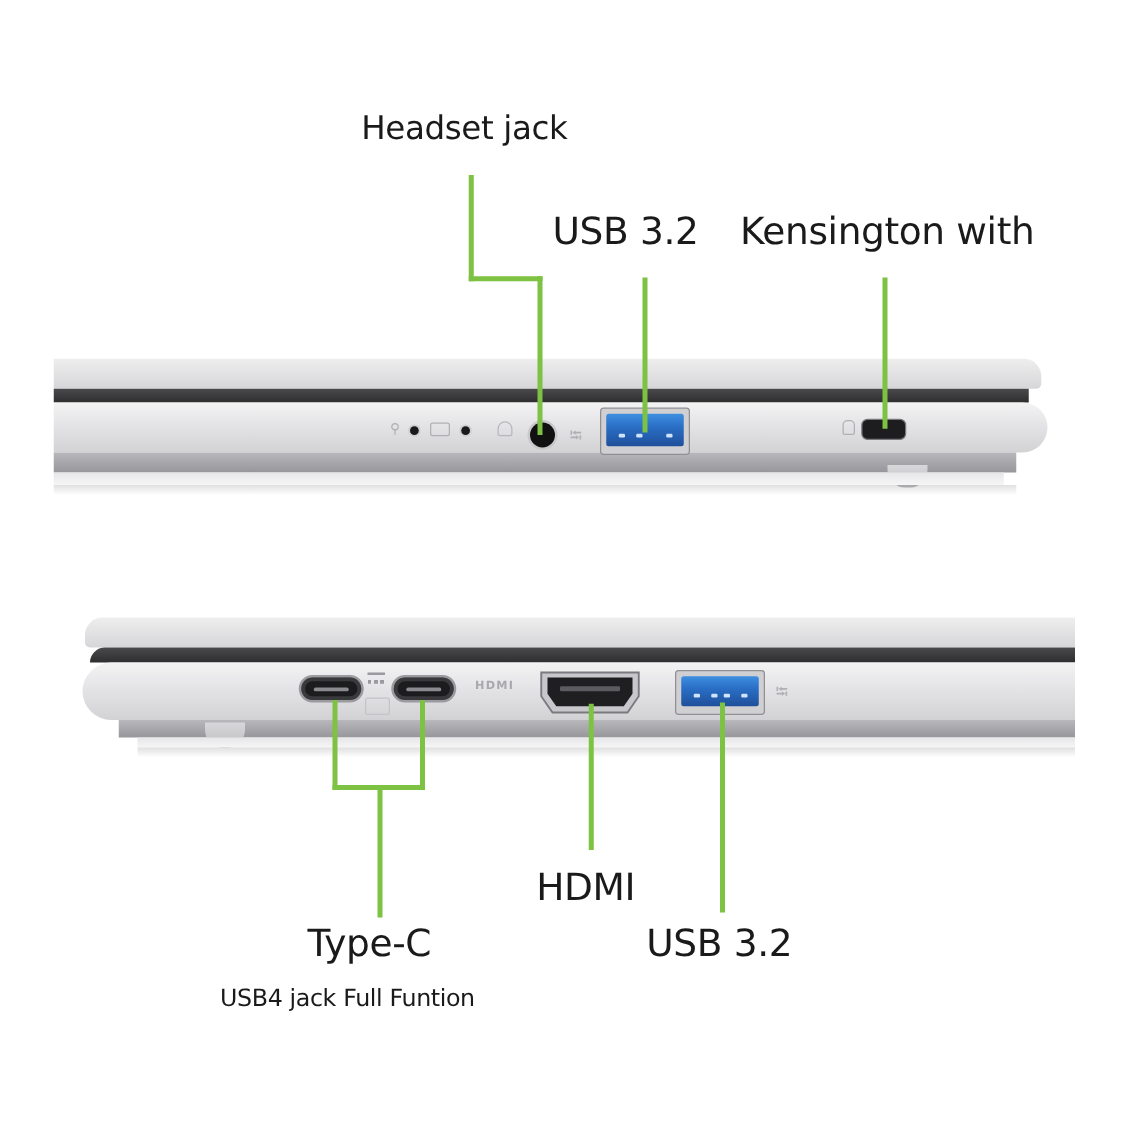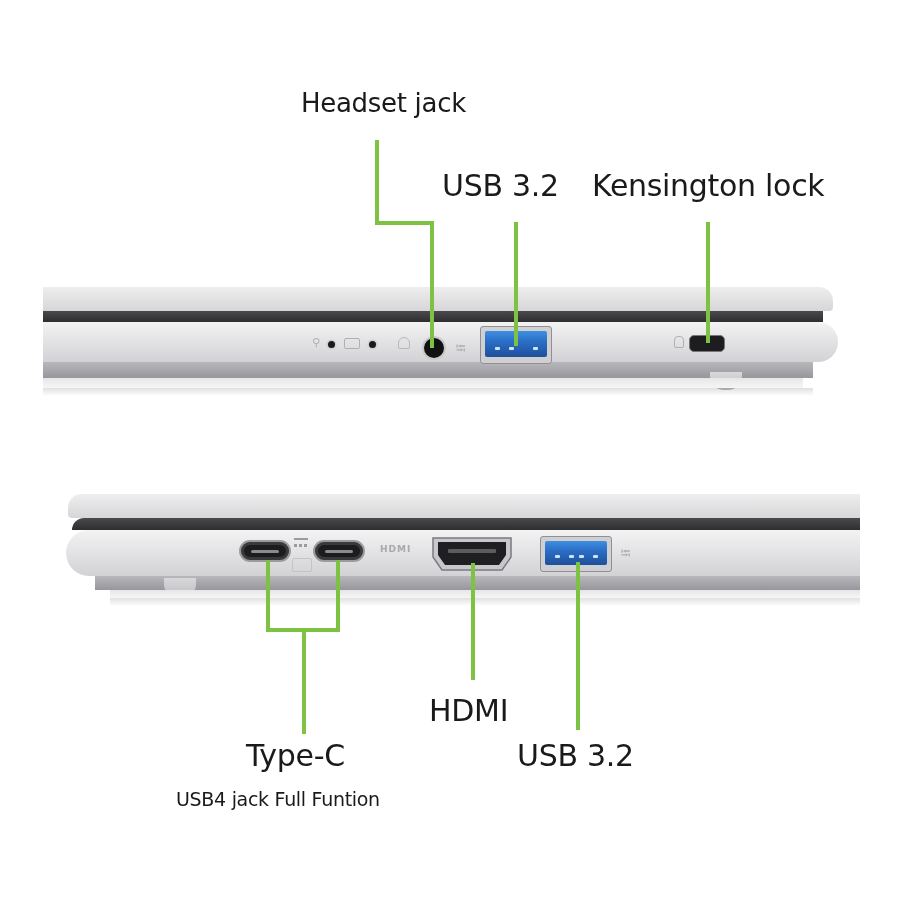--- a/index.html
+++ b/index.html
@@ -1,20 +1,20 @@
 <!DOCTYPE html>
 <html><head>
 <meta charset="utf-8">
 <style>
   html,body{margin:0;padding:0;background:#ffffff;}
   body{width:900px;height:900px;position:relative;overflow:hidden;font-family:"DejaVu Sans","Liberation Sans",sans-serif;}
   .abs{position:absolute;}
   .label{position:absolute;color:#1a1a1a;white-space:nowrap;letter-spacing:-0.3px;}
   .lbl-big{font-size:30px;}
-  .lbl-med{font-size:26px;margin-left:12px;}
+  .lbl-med{font-size:26px;}
   .lbl-small{font-size:19px;}
   .gline{position:absolute;background:#7dc242;}
   
   .lid{position:absolute;background:linear-gradient(#eeeeef,#d6d6d8);}
   .seam{position:absolute;background:linear-gradient(#4a4a4d,#2e2e31);}
   .body{position:absolute;background:linear-gradient(#f3f3f4 0%,#e4e4e6 45%,#d2d2d5 100%);}
   .under{position:absolute;background:linear-gradient(#b8b8bc,#96969b);}
   .base{position:absolute;background:linear-gradient(#e6e6e8,#f6f6f7);}
   .shadow{position:absolute;background:linear-gradient(rgba(0,0,0,0.12),rgba(0,0,0,0));}
   .foot{position:absolute;background:linear-gradient(#d8d8da,#bdbdc1);border-radius:0 0 14px 14px;}
@@ -62,21 +62,21 @@
 </div>
 
 <div class="gline" style="left:375px;top:140px;width:4px;height:85px;"></div>
 <div class="gline" style="left:375px;top:221px;width:59px;height:4px;"></div>
 <div class="gline" style="left:430px;top:221px;width:4px;height:127px;"></div>
 <div class="gline" style="left:514px;top:222px;width:4px;height:124px;"></div>
 <div class="gline" style="left:706px;top:222px;width:4px;height:121px;"></div>
 
 <div class="label lbl-med" style="left:289px;top:88px;">Headset jack</div>
 <div class="label lbl-big" style="left:442px;top:168px;">USB 3.2</div>
-<div class="label lbl-big" style="left:592px;top:168px;">Kensington lock</div>
+<div class="label lbl-big" style="left:592px;top:168px;">Kensington with</div>
 
 <div class="abs" style="left:0;top:450px;width:900px;height:180px;">
   <div class="lid" style="left:68px;top:44px;width:792px;height:24px;border-radius:14px 0 0 4px;"></div>
   <div class="seam" style="left:72px;top:68px;width:788px;height:12px;border-radius:12px 0 0 0;"></div>
   <div class="body" style="left:66px;top:80px;width:794px;height:46px;border-radius:28px 0 0 28px;"></div>
   <div class="under" style="left:95px;top:126px;width:765px;height:14px;"></div>
   <div class="foot" style="left:164px;top:128px;width:32px;height:20px;"></div>
   <div class="base" style="left:110px;top:140px;width:750px;height:8px;"></div>
   <div class="shadow" style="left:110px;top:148px;width:750px;height:8px;"></div>
 

